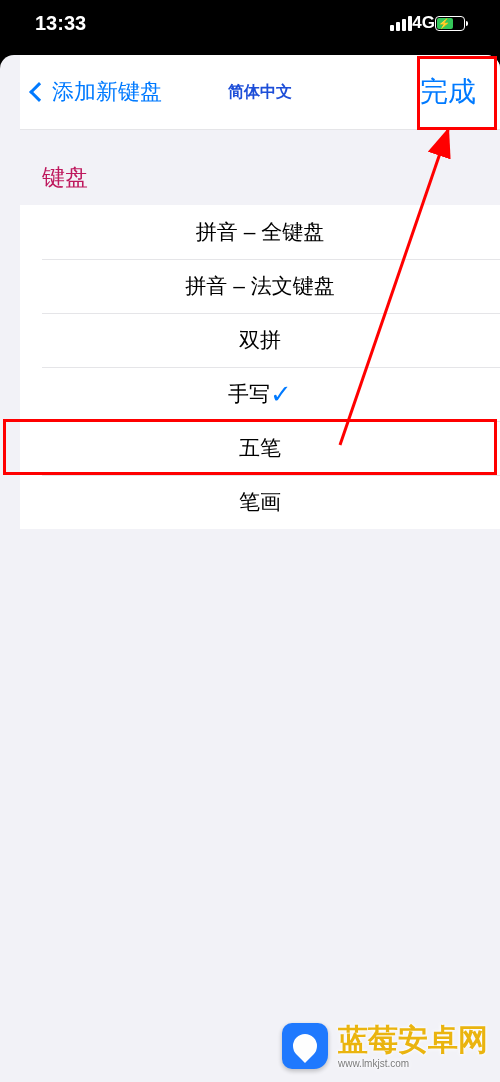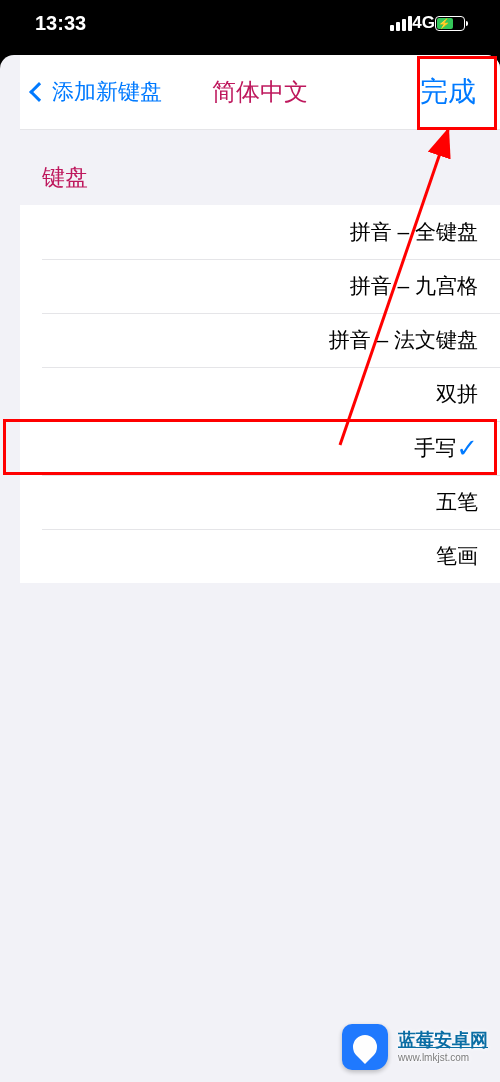--- a/index.html
+++ b/index.html
@@ -114,23 +114,23 @@
       height: 14px;
       border-left: 3px solid #007aff;
       border-bottom: 3px solid #007aff;
       transform: rotate(45deg);
       margin-right: 4px;
     }
     .nav-title {
       position: absolute;
       left: 50%;
       transform: translateX(-50%);
-      font-size: 24px;
-      font-weight: 400;
-      color: #be185d;
+      font-size: 16px;
+      font-weight: 700;
+      color: #1d4ed8;
     }
     .nav-done {
       color: #007aff;
       font-size: 28px;
       padding: 8px 14px;
     }
     .highlight-done {
       position: absolute;
       top: 56px;
       right: 3px;
@@ -144,21 +144,21 @@
       padding: 32px 22px 12px;
       font-size: 23px;
       color: #be185d;
     }
     .list {
       background: #fff;
     }
     .list-item {
       display: flex;
       align-items: center;
-      justify-content: flex-end;
+      justify-content: center;
       padding: 0 22px;
       min-height: 54px;
       position: relative;
     }
     .list-item .label {
       font-size: 21px;
       color: #000;
     }
     .list-item + .list-item::before {
       content: "";
@@ -215,25 +215,24 @@
       background: #fff;
       border-radius: 50% 50% 50% 0;
       transform: rotate(-45deg);
     }
     .wm-text {
       display: flex;
       flex-direction: column;
       line-height: 1.2;
     }
     .wm-title {
-      color: #0369a1;
-      font-size: 18px;
+      color: #eab308;
+      font-size: 30px;
       font-weight: 700;
       text-shadow: 0 0 3px rgba(255,255,255,0.95), 0 0 3px rgba(255,255,255,0.95);
-      text-decoration: underline;
     }
     .wm-url {
       color: #777;
       font-size: 10px;
       text-shadow: 0 0 3px rgba(255,255,255,0.95), 0 0 3px rgba(255,255,255,0.95);
     }
   </style>
 </head>
 <body>
 
@@ -265,23 +264,20 @@
     <div class="nav-done">完成</div>
   </div>
 
   <div class="section-header">键盘</div>
 
   <div class="list">
     <div class="list-item">
       <span class="label">拼音 – 全键盘</span>
     </div>
     <div class="list-item">
-      <span class="label">拼音 – 九宫格</span>
-    </div>
-    <div class="list-item">
       <span class="label">拼音 – 法文键盘</span>
     </div>
     <div class="list-item">
       <span class="label">双拼</span>
     </div>
     <div class="list-item" style="position:relative">
       <span class="label">手写</span>
       <span class="checkmark">✓</span>
     </div>
     <div class="list-item">

